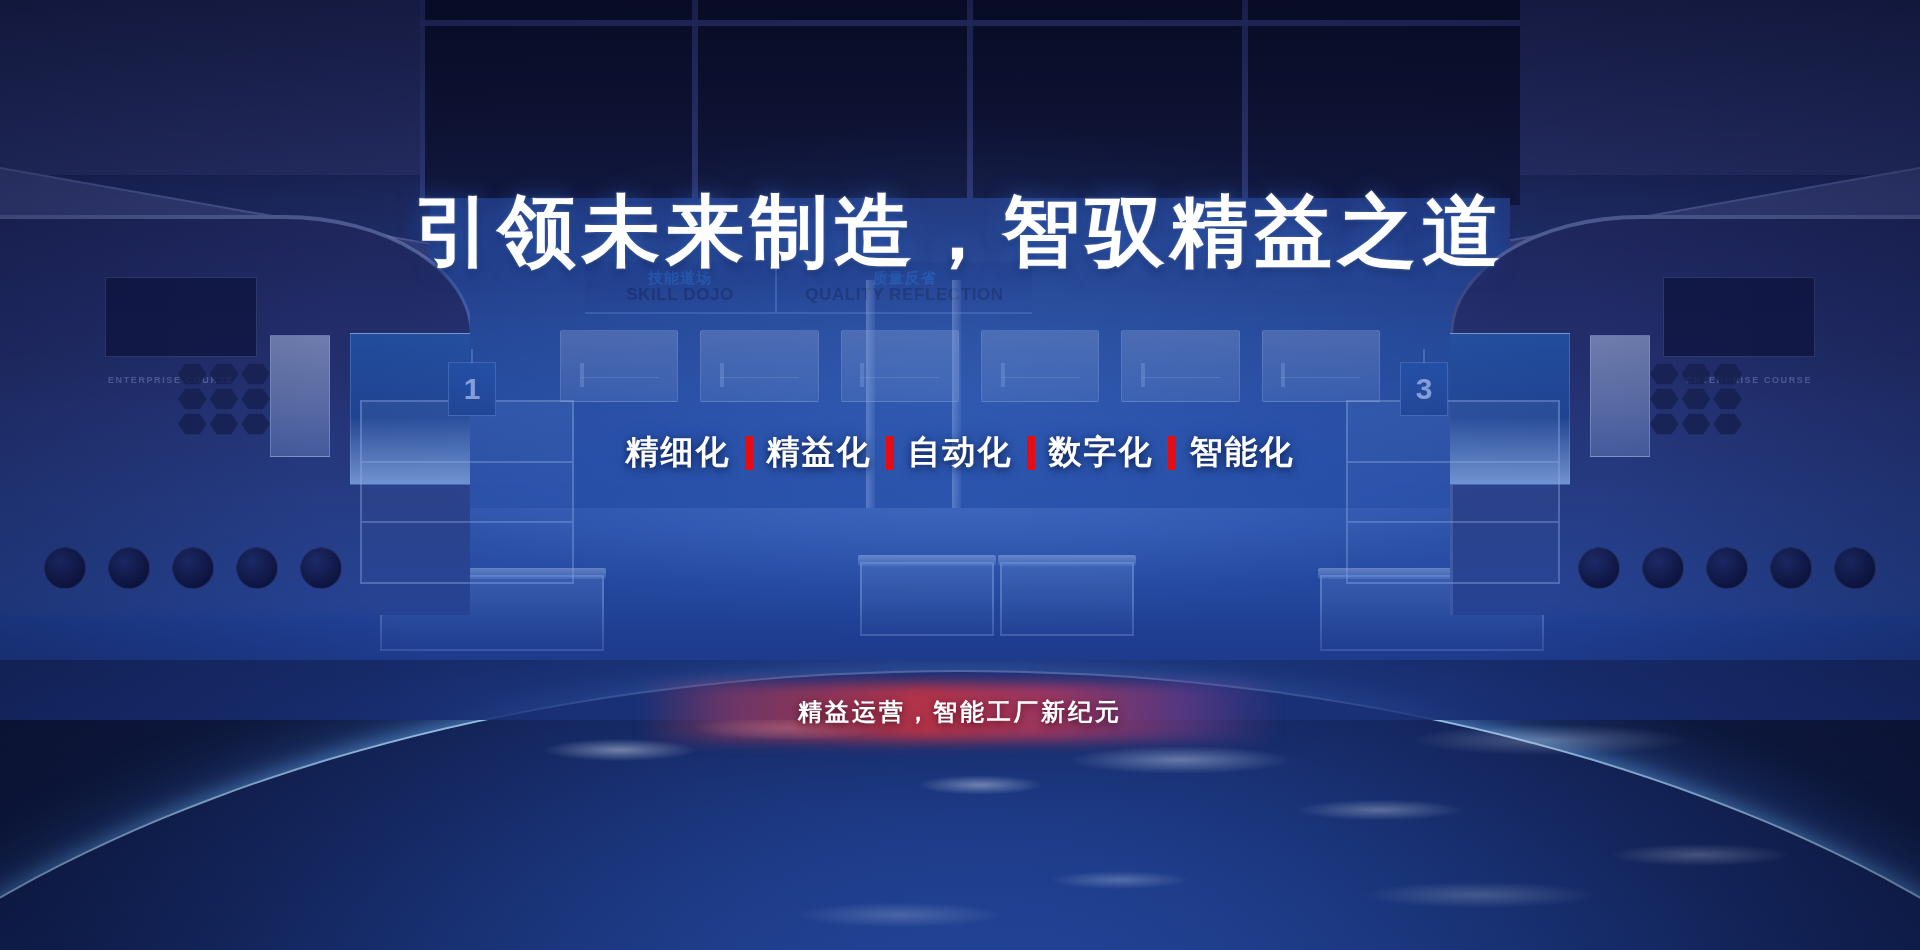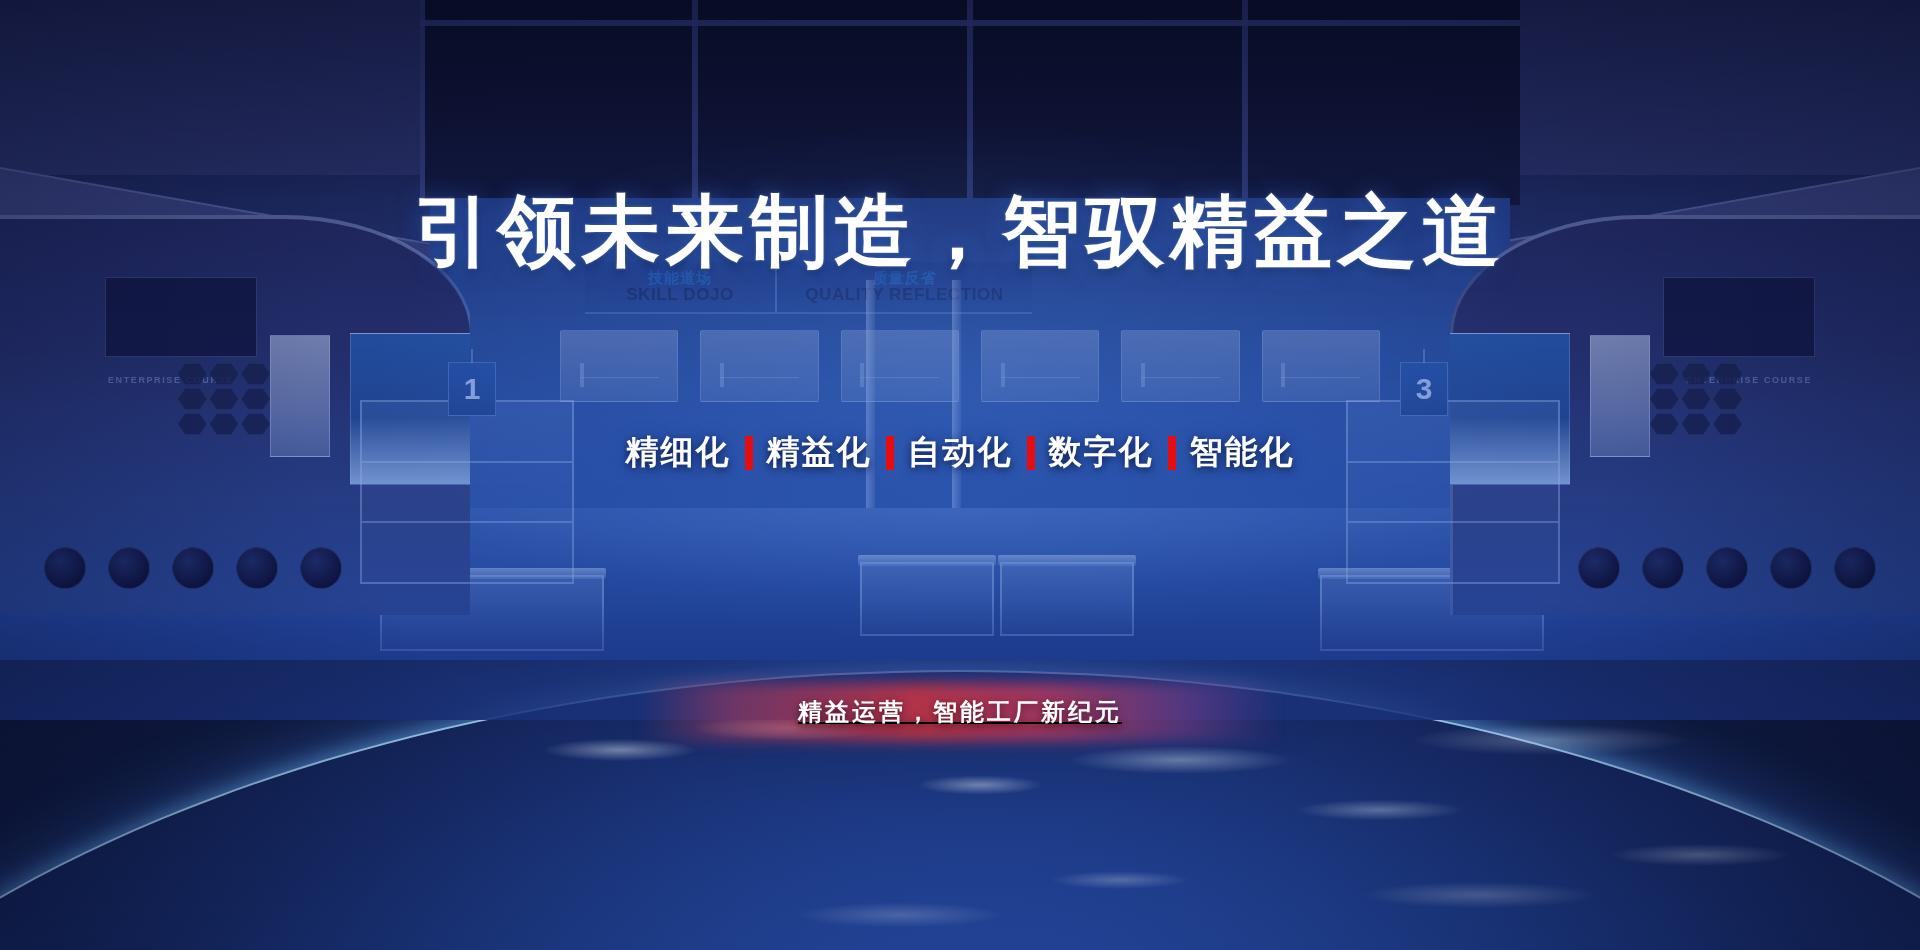--- a/index.html
+++ b/index.html
@@ -456,21 +456,20 @@
   .ribbon {
     position: absolute;
     left: 50%;
     top: 683px;
     width: 560px;
     height: 58px;
     margin-left: -280px;
     display: flex;
     align-items: center;
     justify-content: center;
-    text-decoration: underline;
   }
   .ribbon-glow {
     position: absolute;
     left: -40px; right: -40px; top: 0; bottom: 0;
     background: linear-gradient(90deg,
       rgba(200,60,80,0) 0%,
       rgba(206,62,84,0.45) 14%,
       rgba(214,52,62,0.82) 44%,
       rgba(206,58,90,0.72) 64%,
       rgba(180,70,150,0.34) 86%,

